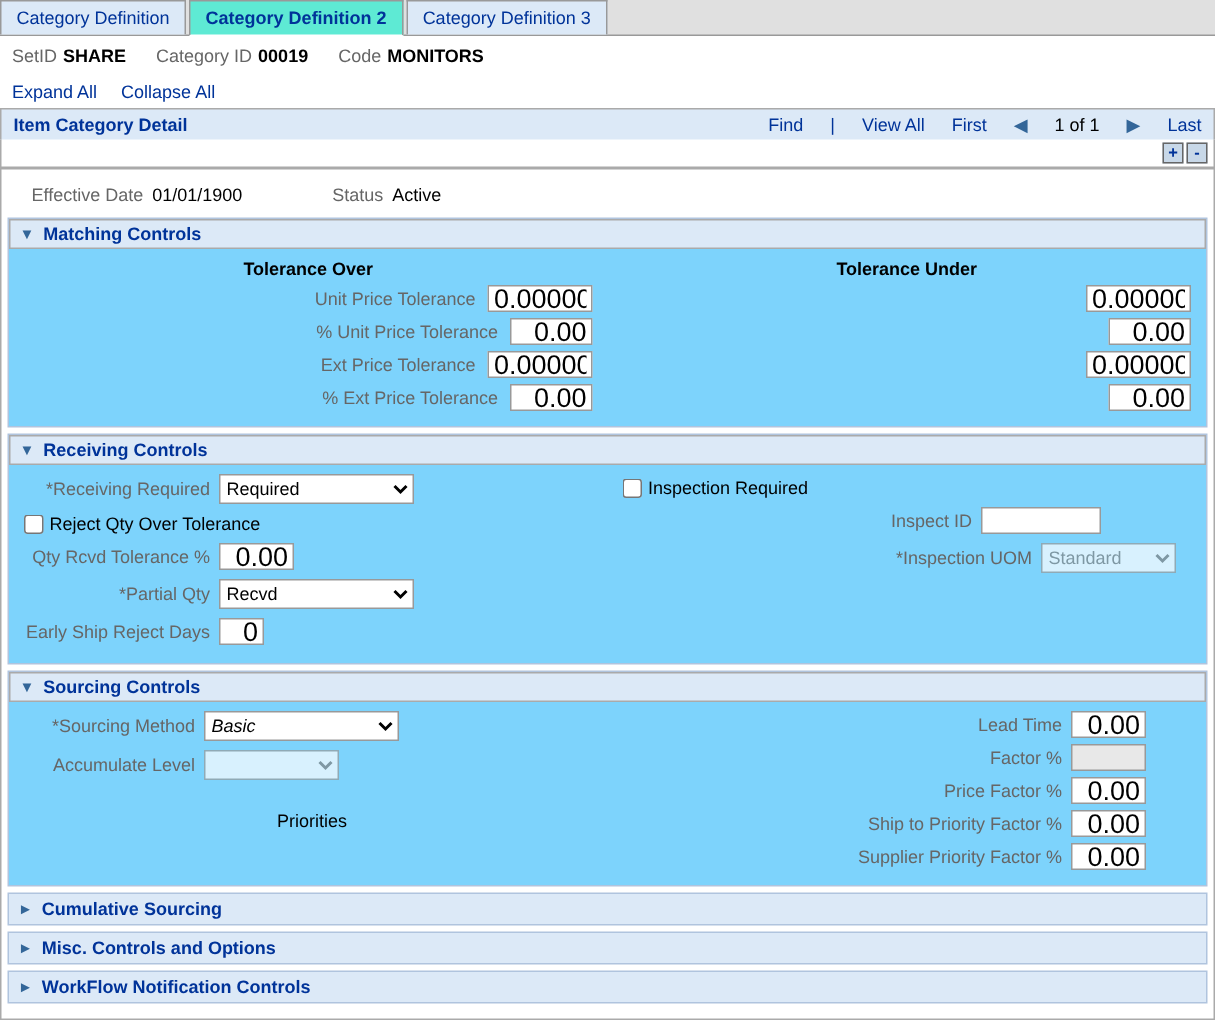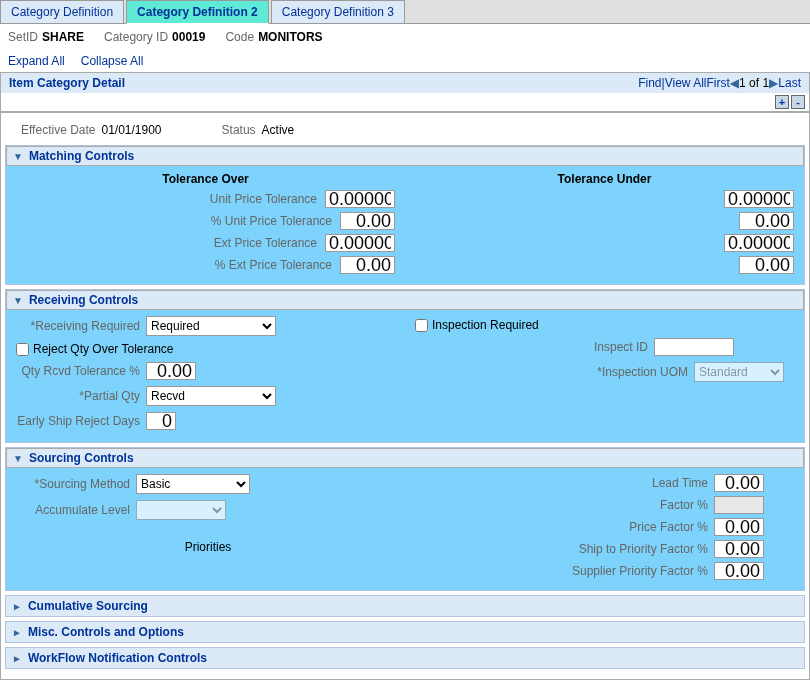--- a/index.html
+++ b/index.html
@@ -60,21 +60,21 @@
     .item-cat-header {
       background: #dce9f7;
       border: 1px solid #aaa;
       border-bottom: none;
       padding: 3px 8px;
       display: flex;
       align-items: center;
       justify-content: space-between;
     }
     .item-cat-header .title { color: #003399; font-weight: bold; font-size: 12px; }
-    .item-cat-header .nav { display: flex; align-items: center; gap: 0; color: #003399; font-size: 12px; }
+    .item-cat-header .nav { display: flex; align-items: center; gap: 18px; color: #003399; font-size: 12px; }
     .item-cat-header .nav a { color: #003399; text-decoration: none; cursor: pointer; }
     .item-cat-header .nav .page-info { color: #000; font-size: 12px; }
 
     
     .add-remove { display: flex; justify-content: flex-end; padding: 2px 4px; gap: 2px; border: 1px solid #aaa; border-top: none; }
     .add-btn, .rem-btn {
       width: 14px; height: 14px;
       display: flex; align-items: center; justify-content: center;
       font-size: 11px; font-weight: bold;
       cursor: pointer; border: 1px solid #666;
@@ -344,21 +344,21 @@
     <div class="section-header-bar">
       <span class="triangle">▼</span>
       <span>Sourcing Controls</span>
     </div>
     <div class="section-content">
       <div style="display:grid; grid-template-columns:1fr 1fr; gap:0 10px;">
 
         <div>
           <div class="form-row" style="margin-bottom:6px;">
             <span class="form-label" style="width:120px;">*Sourcing Method</span>
-            <select style="width:114px;">
+            <select style="width:130px;font-style:italic;">
               <option>Basic</option>
               <option>Advanced</option>
             </select>
           </div>
           <div class="form-row" style="margin-bottom:6px;">
             <span class="form-label" style="width:120px;">Accumulate Level</span>
             <select style="width:90px;" disabled="">
               <option></option>
             </select>
           </div>

